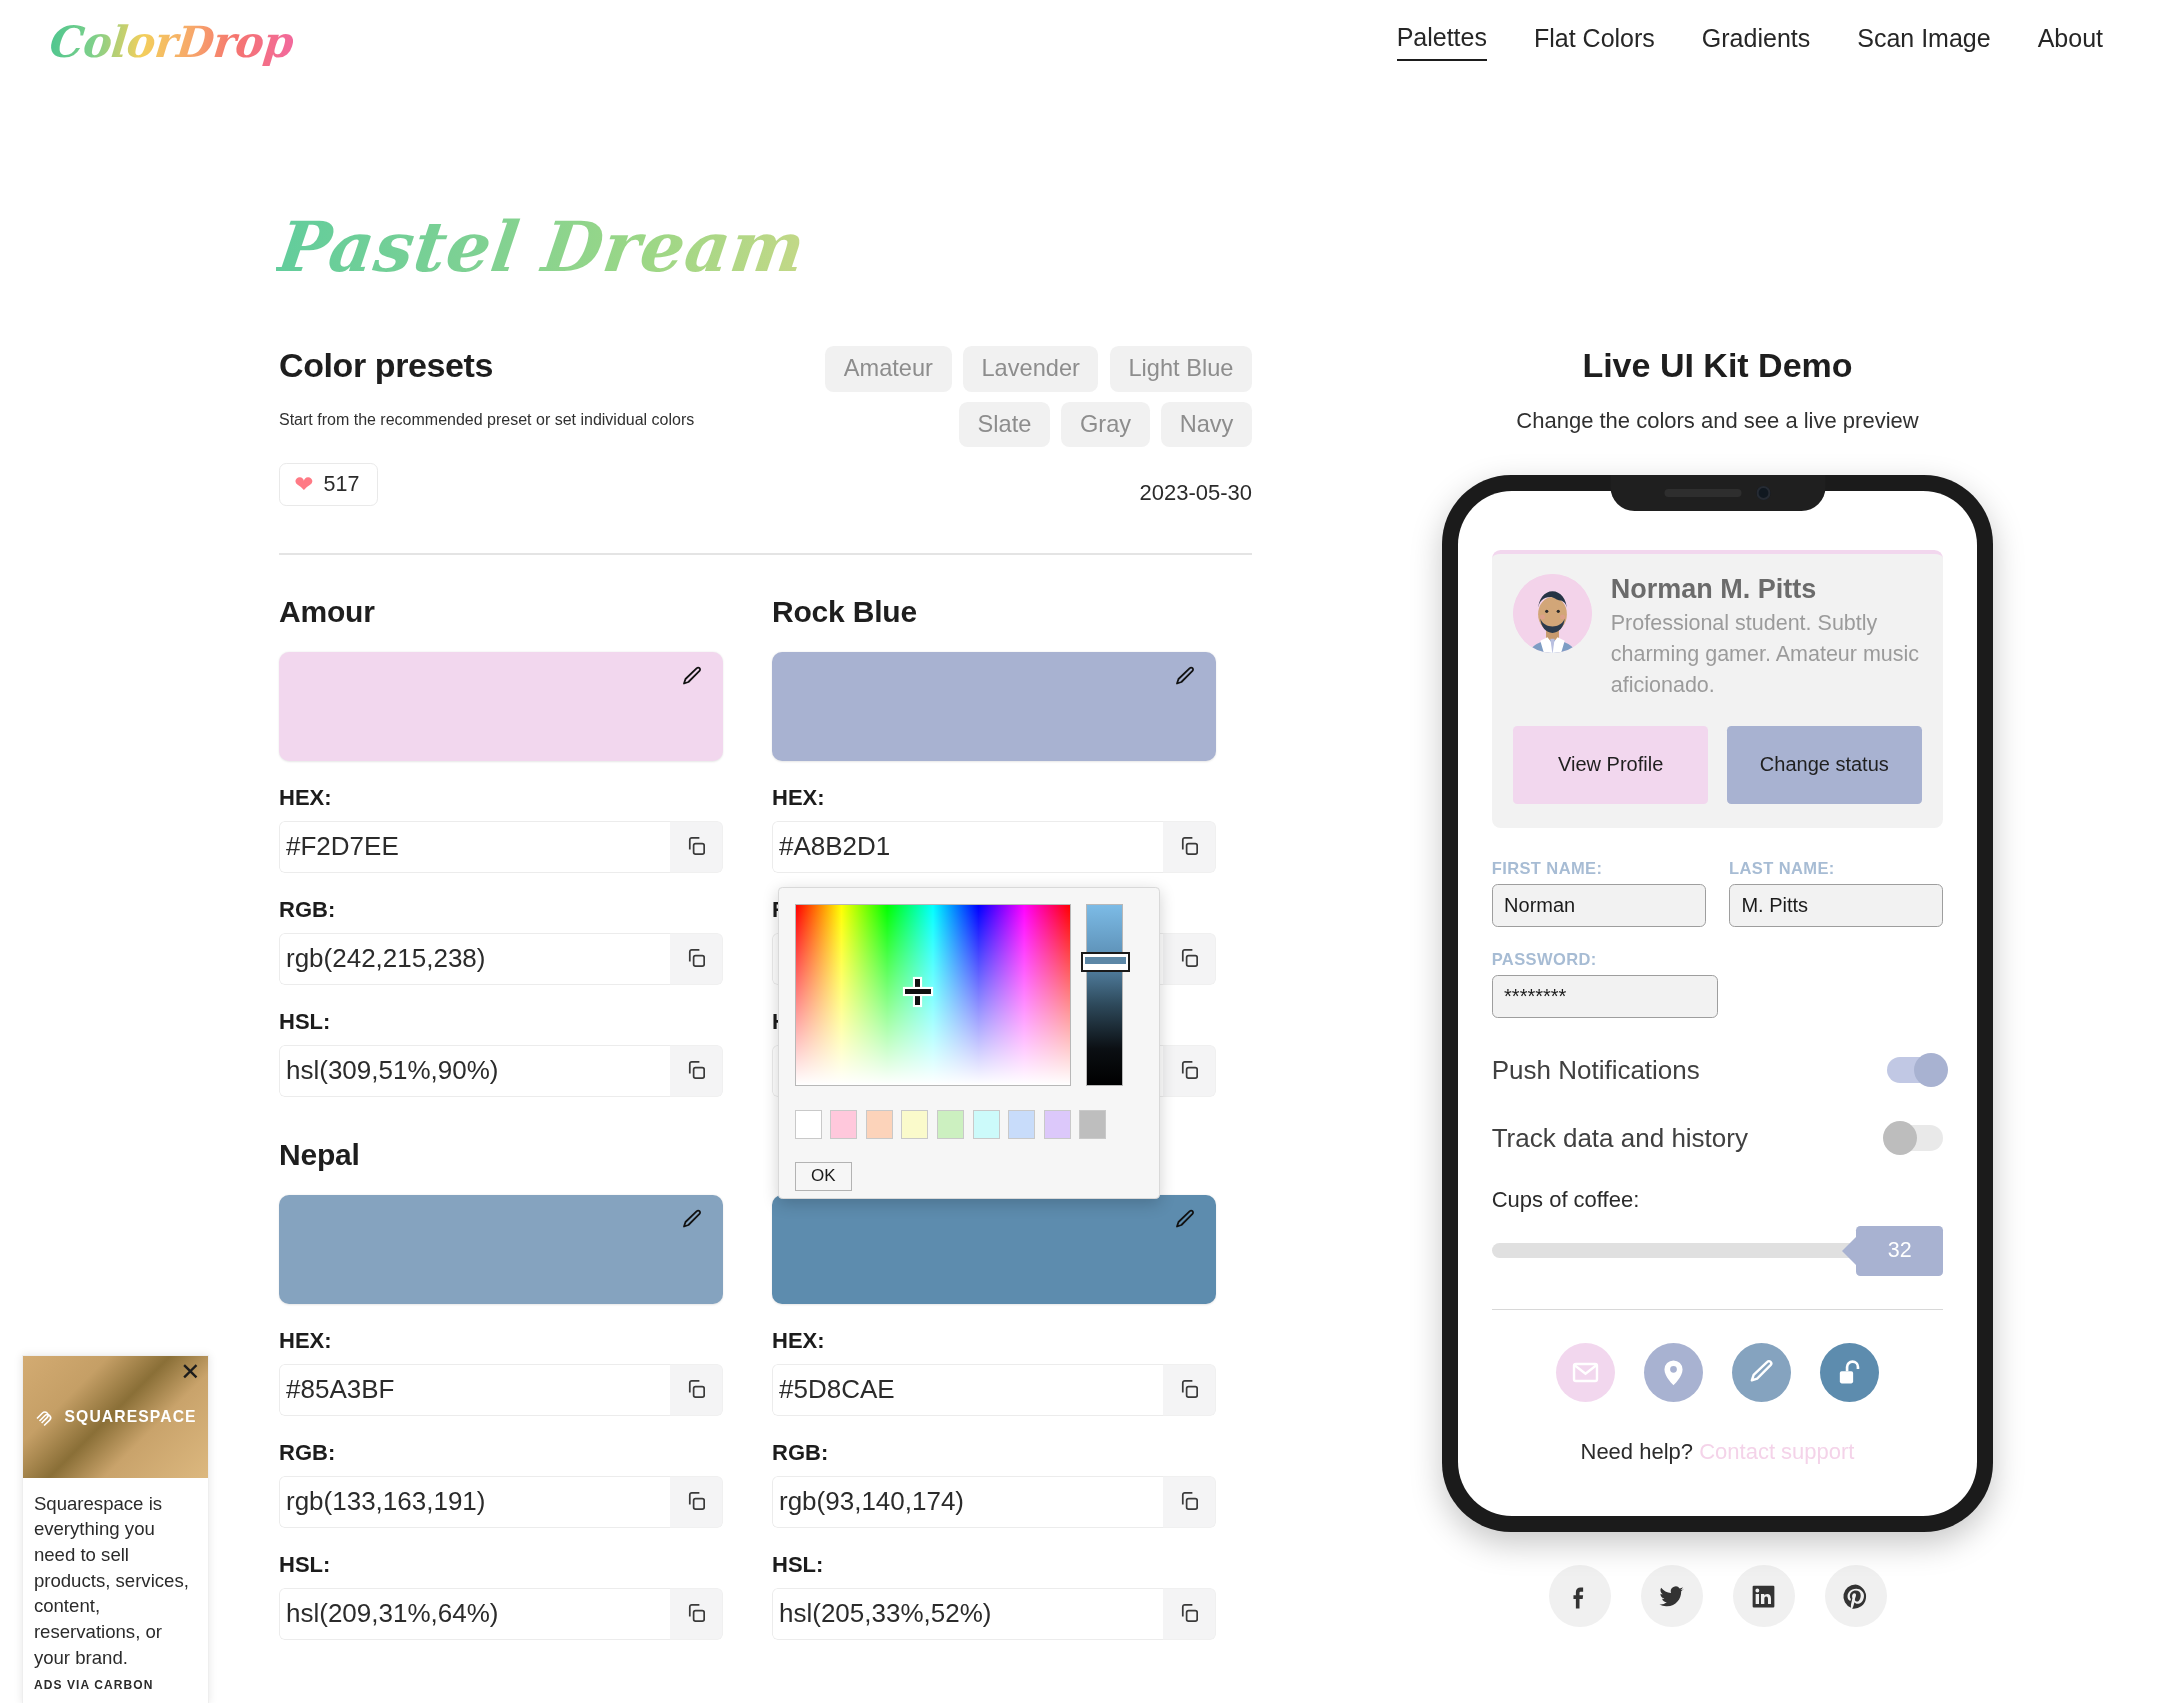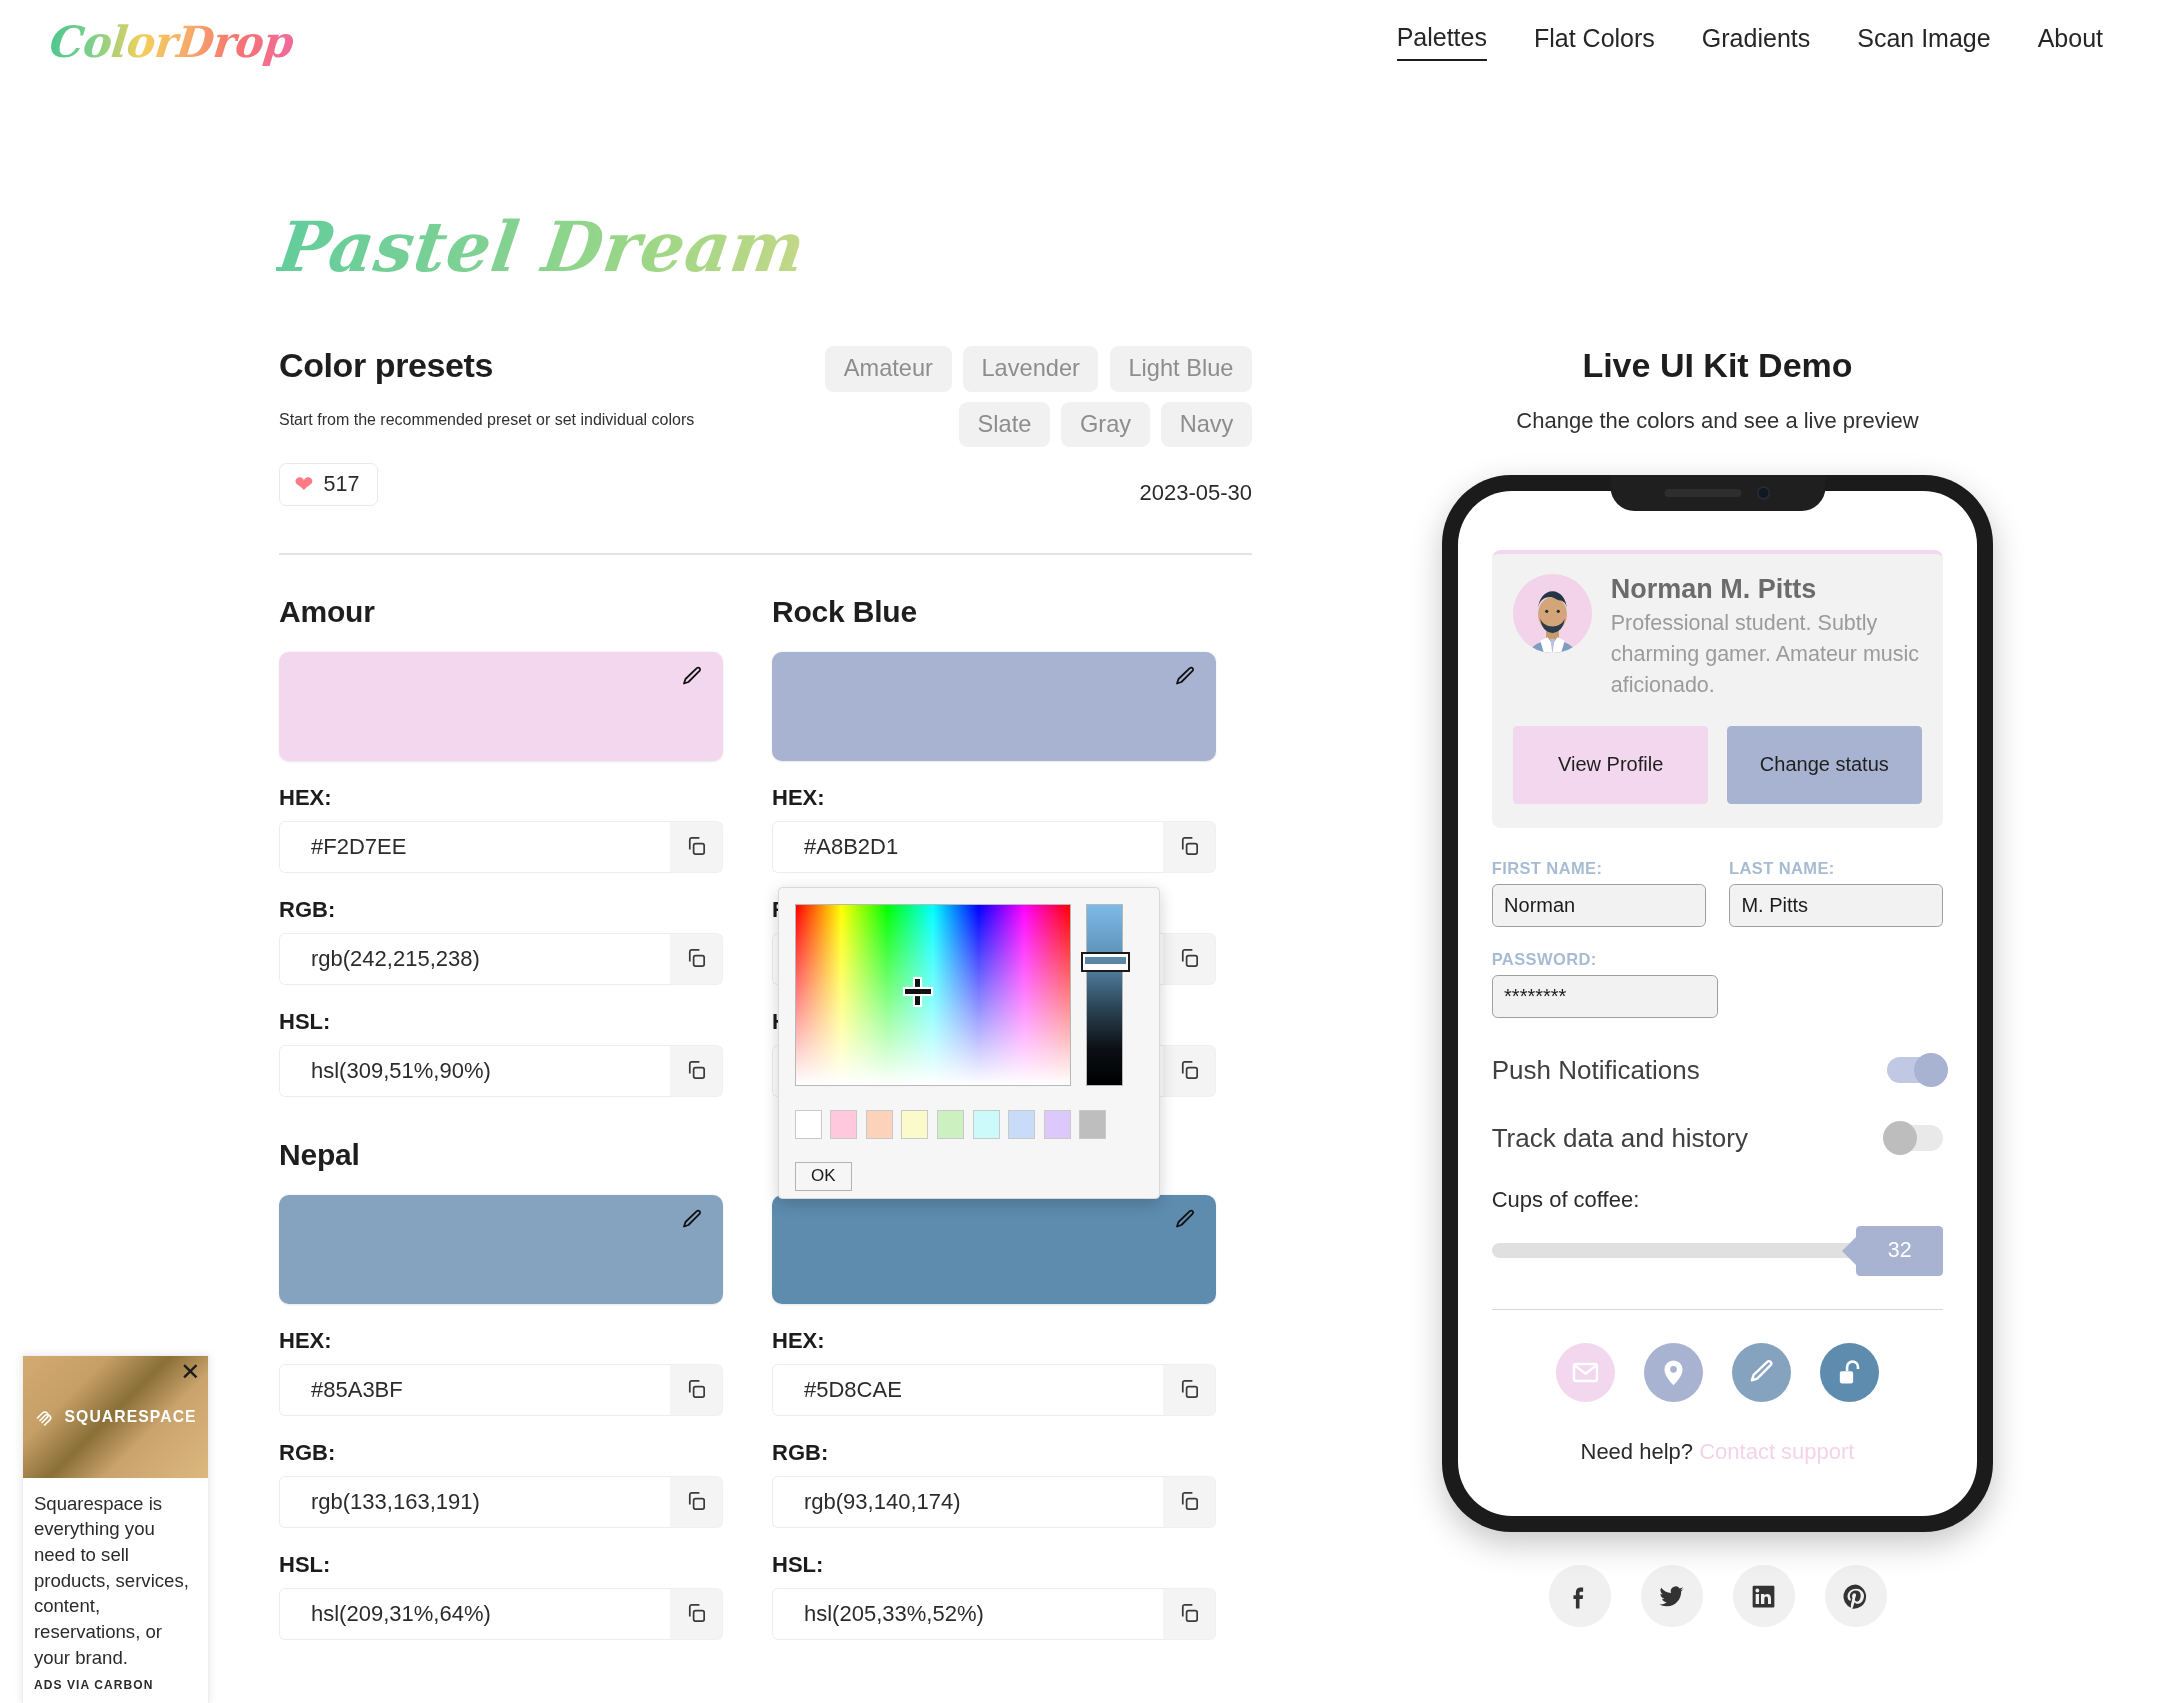--- a/index.html
+++ b/index.html
@@ -131,23 +131,23 @@
     border-radius: 5.7px;
     overflow: hidden;
   }
   .field-input {
     flex: 1;
     border: 1.4px solid #ececec;
     border-right: none;
     border-radius: 5.7px 0 0 5.7px;
     background: #fff;
     font-family: inherit;
-    font-size: 22px;
+    font-size: 26px;
     color: #2b2b2b;
-    padding: 0 31px;
+    padding: 0 6px;
     outline: none;
   }
   .copy-btn {
     width: 53px;
     background: #f4f4f5;
     border: 1.4px solid #f0f0f0;
     border-left: none;
     border-radius: 0 5.7px 5.7px 0;
     display: flex; align-items: center; justify-content: center;
     cursor: pointer;

